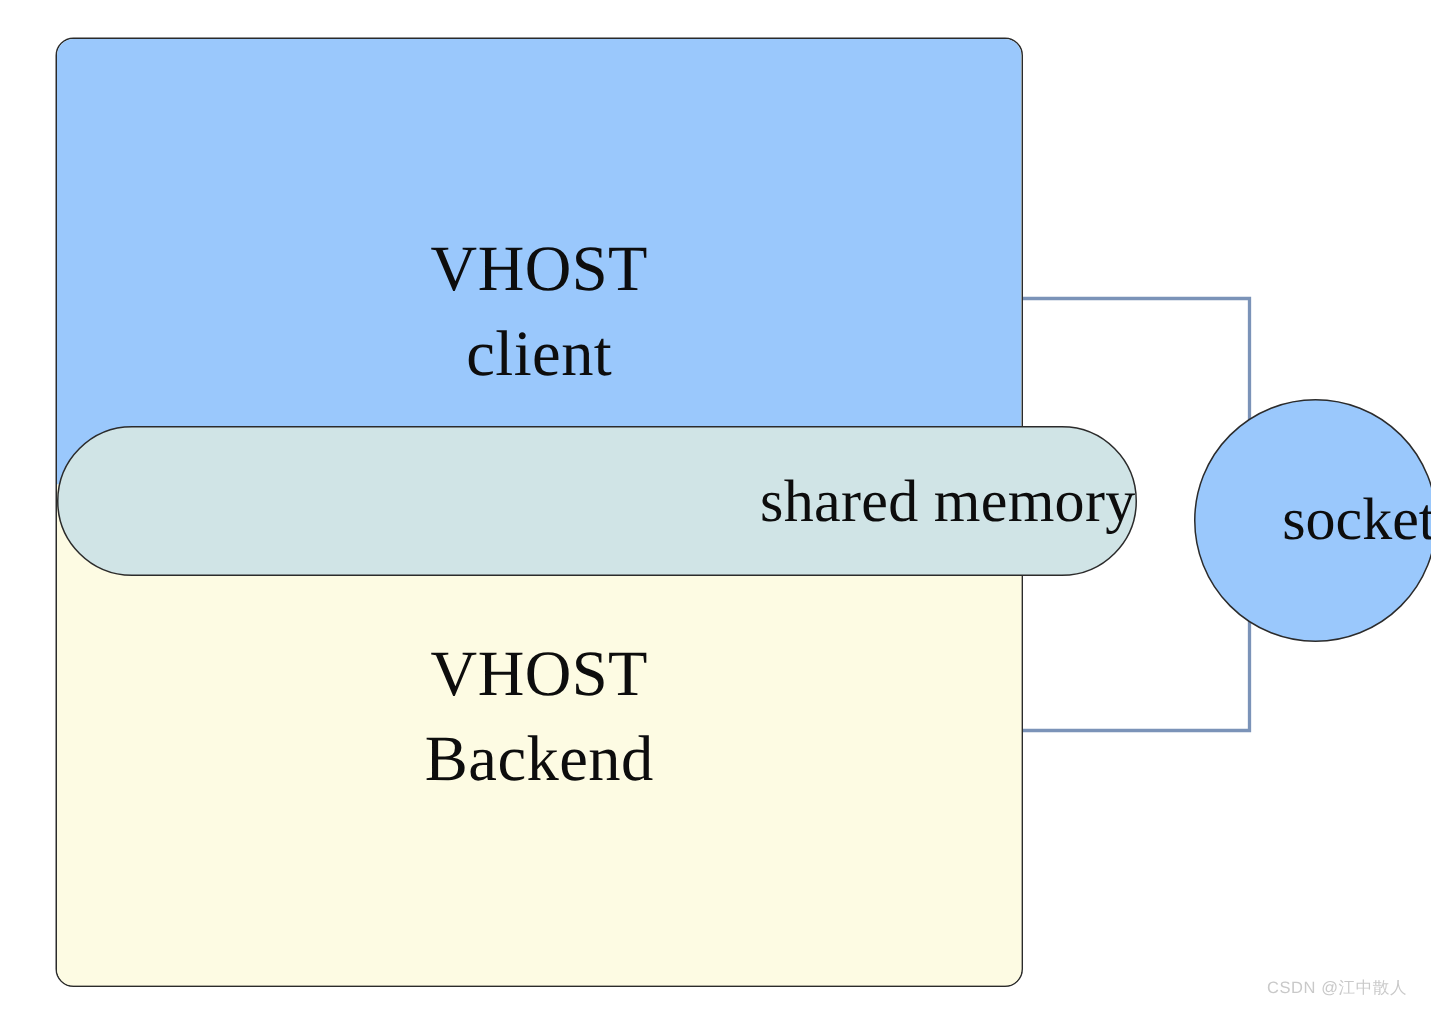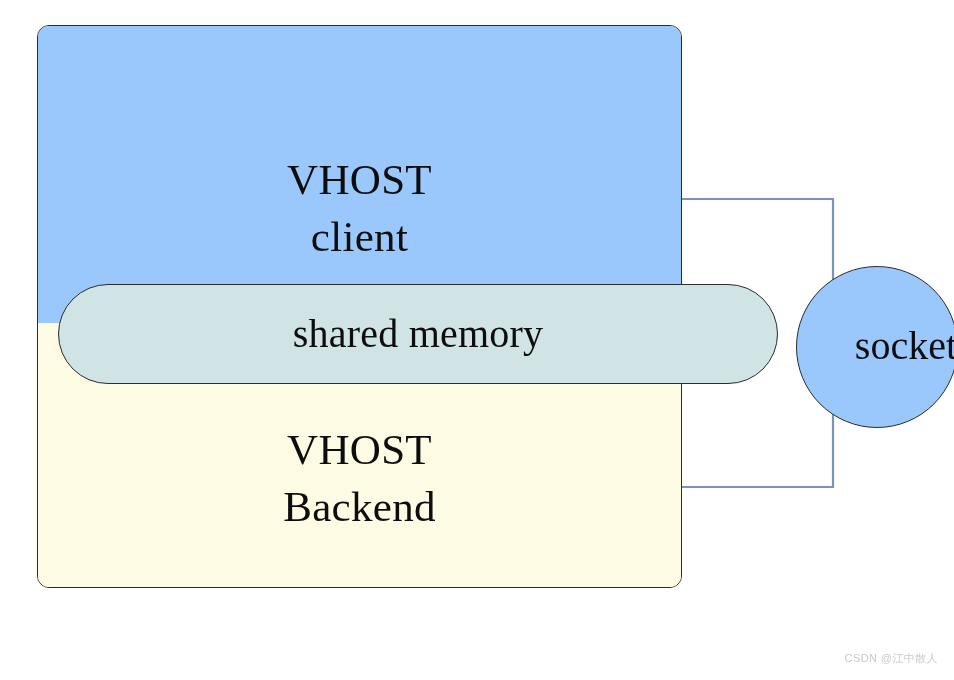--- a/index.html
+++ b/index.html
@@ -18,21 +18,21 @@
     background: #ffffff;
     overflow: hidden;
   }
 
   
   .host-box {
     position: absolute;
     left: 37px;
     top: 25px;
     width: 645px;
-    height: 563px;
+    height: 633px;
     border: 1.6px solid #2b2b2b;
     border-radius: 12px;
     box-sizing: border-box;
     overflow: hidden;
     background: #fdfbe3;            
   }
   .host-box .client-fill {
     position: absolute;
     left: 0;
     top: 0;
@@ -69,23 +69,22 @@
     left: 38px;
     top: 284px;
     width: 720px;
     height: 100px;
     box-sizing: border-box;
     background: #d0e4e6;
     border: 1.7px solid #2b2b2b;
     border-radius: 52px;
     display: flex;
     align-items: center;
-    justify-content: center;
+    justify-content: flex-end;
     z-index: 5;
-    margin-left: 20px;
   }
   .shm-pill .shm-text {
     font-size: 40px;
     color: #0d0d0d;
     letter-spacing: 0.2px;
     transform: translateY(-1px);
   }
 
   
   .connector {

